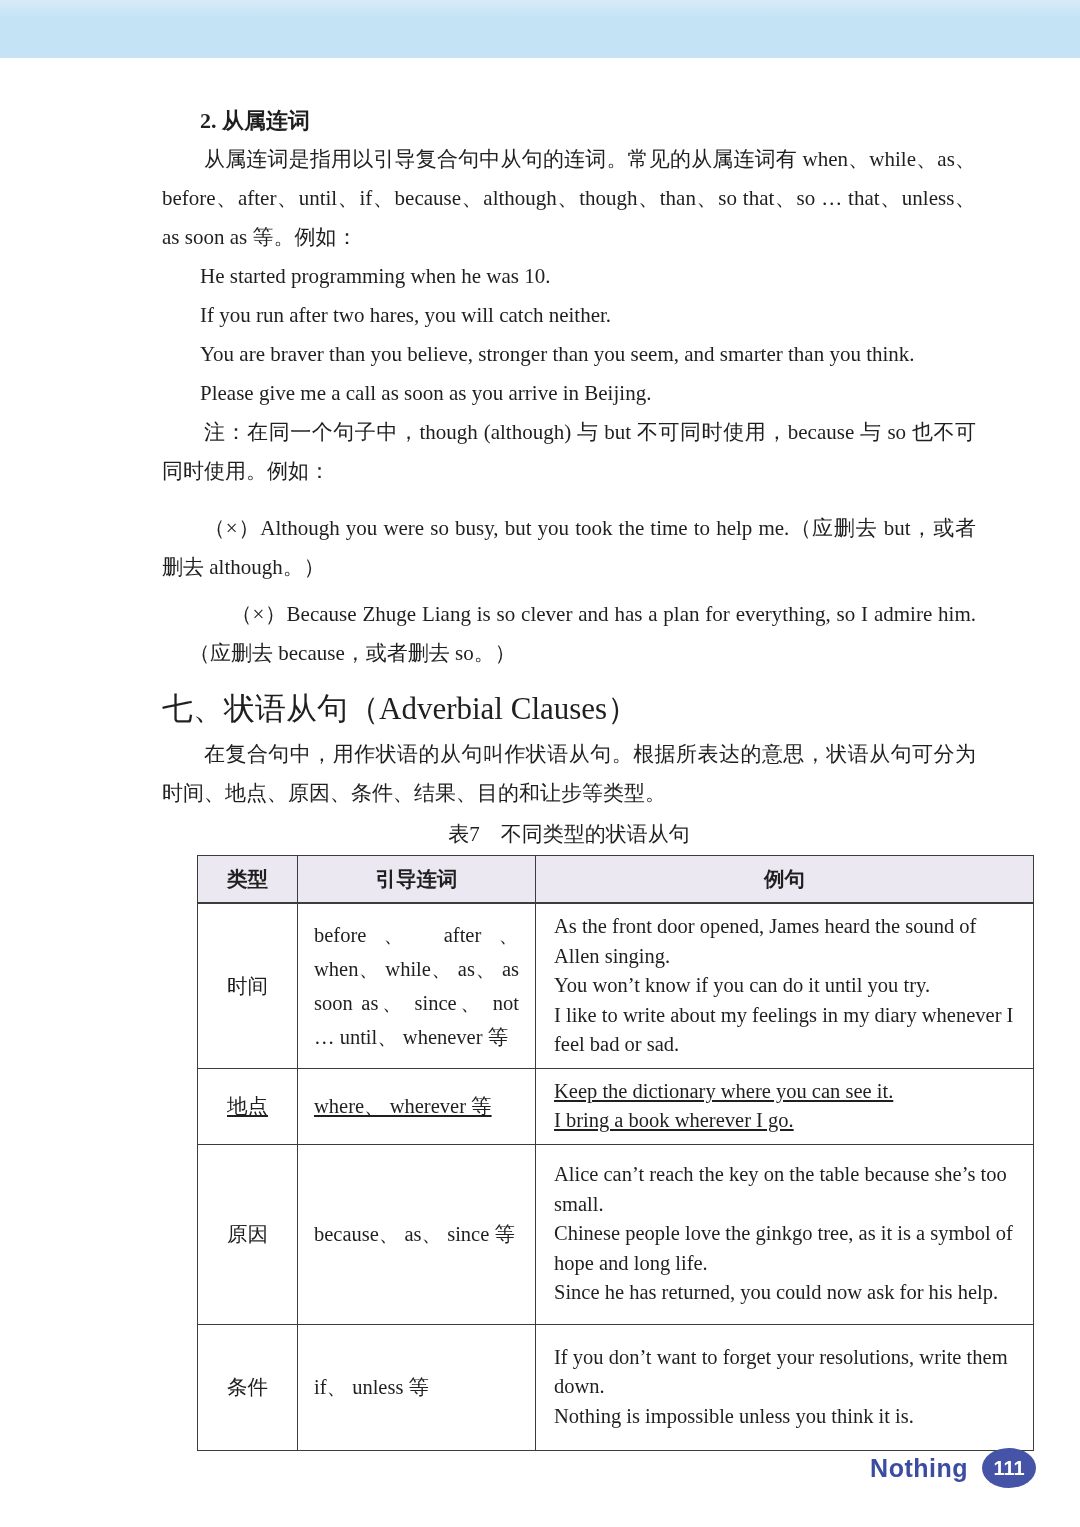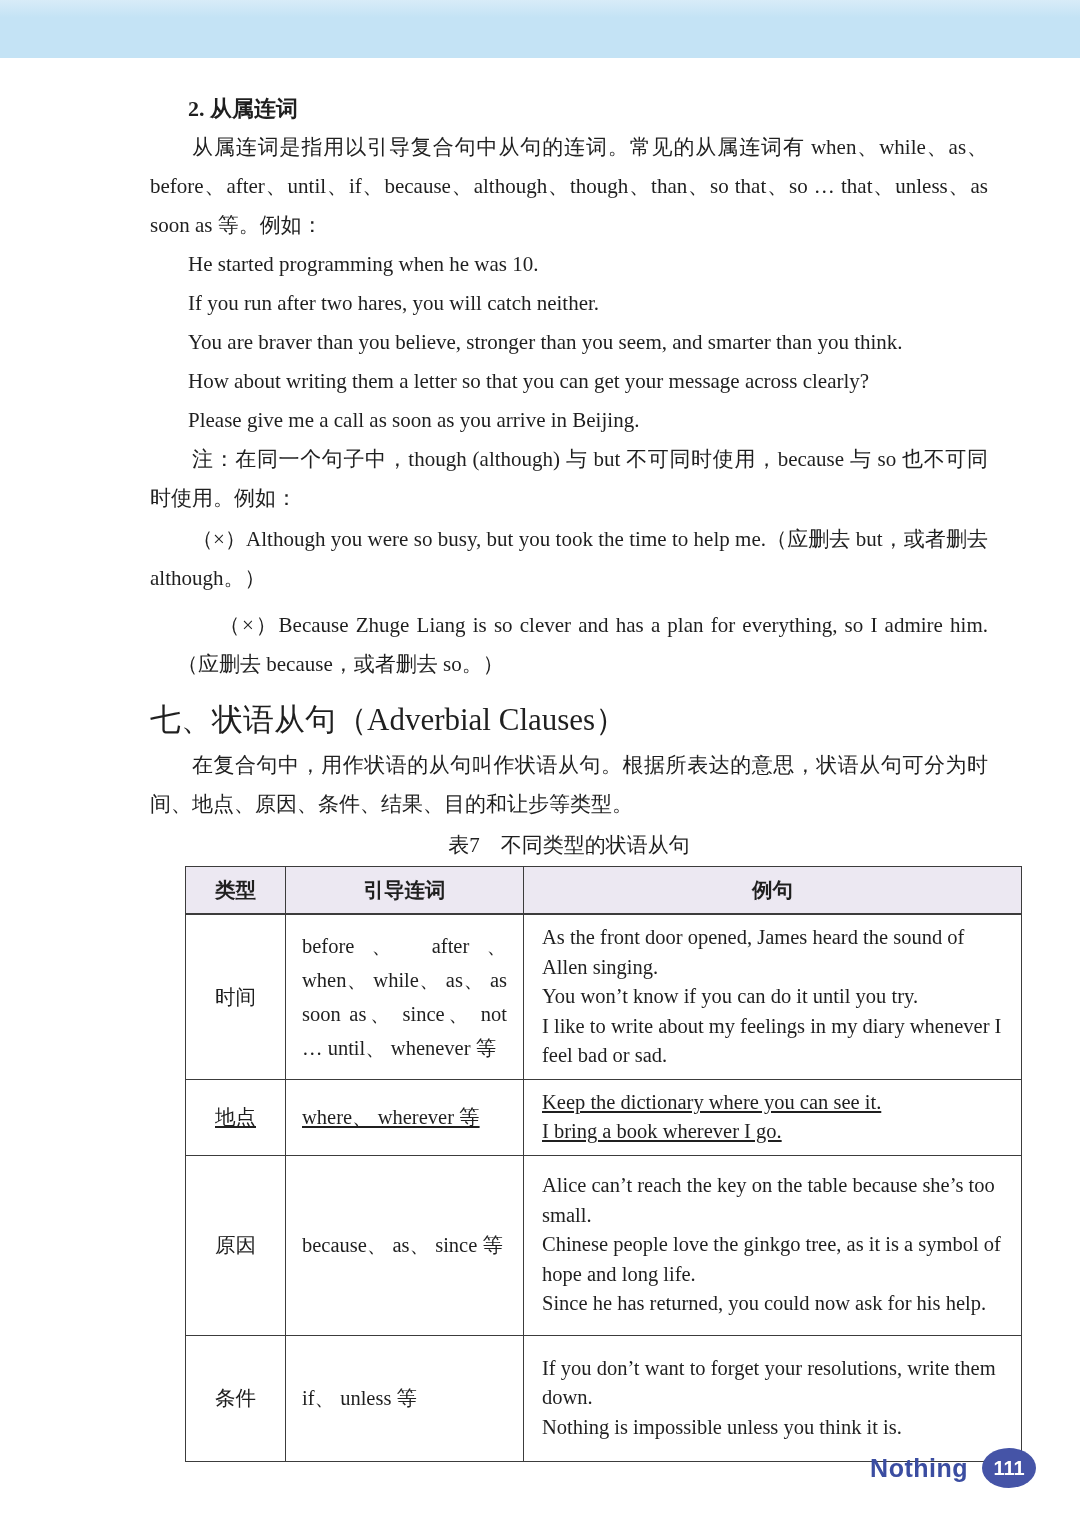--- a/index.html
+++ b/index.html
@@ -13,21 +13,21 @@
   }
   .top-band {
     position: absolute; top: 0; left: 0;
     width: 1080px; height: 58px;
     background: linear-gradient(#d8ecf8 0%, #c4e3f5 30%, #c4e3f5 100%);
   }
   .content {
     position: absolute;
     top: 58px; left: 0;
     width: 1080px;
-    padding: 0;
+    padding: 12px;
     box-sizing: border-box;
   }
   .inner {
     margin: 0 92px 0 150px; 
   }
   .h-sub {
     font-size: 22px;
     font-weight: bold;
     margin: 36px 0 4px 38px;
     line-height: 30px;
@@ -133,27 +133,26 @@
     <div class="inner">
 
       <div class="h-sub">2. 从属连词</div>
 
       <p class="body">从属连词是指用以引导复合句中从句的连词。常见的从属连词有 when、while、as、before、after、until、if、because、although、though、than、so that、so … that、unless、as soon as 等。例如：</p>
 
       <div>
         <p class="example-line">He started programming when he was 10.</p>
         <p class="example-line">If you run after two hares, you will catch neither.</p>
         <p class="example-line">You are braver than you believe, stronger than you seem, and smarter than you think.</p>
-        <p class="example-line">How about writing them a letter so that you can get your message across clearly?</p>
         <p class="example-line">Please give me a call as soon as you arrive in Beijing.</p>
       </div>
 
       <p class="body">注：在同一个句子中，though (although) 与 but 不可同时使用，because 与 so 也不可同时使用。例如：</p>
 
-      <p class="body" style="margin-top:2px;">（×）Although you were so busy, but you took the time to help me.（应删去 but，或者删去 although。）</p>
+      <p class="body" style="margin-top:18px;">（×）Although you were so busy, but you took the time to help me.（应删去 but，或者删去 although。）</p>
 
       <p class="body" style="margin-top:8px;margin-left:27px;">（×）Because Zhuge Liang is so clever and has a plan for everything, so I admire him.（应删去 because，或者删去 so。）</p>
 
       <div class="h-section">七、状语从句（Adverbial Clauses）</div>
 
       <p class="body">在复合句中，用作状语的从句叫作状语从句。根据所表达的意思，状语从句可分为时间、地点、原因、条件、结果、目的和让步等类型。</p>
 
       <div class="table-caption">表7　不同类型的状语从句</div>
 
       <table class="adv-table">

